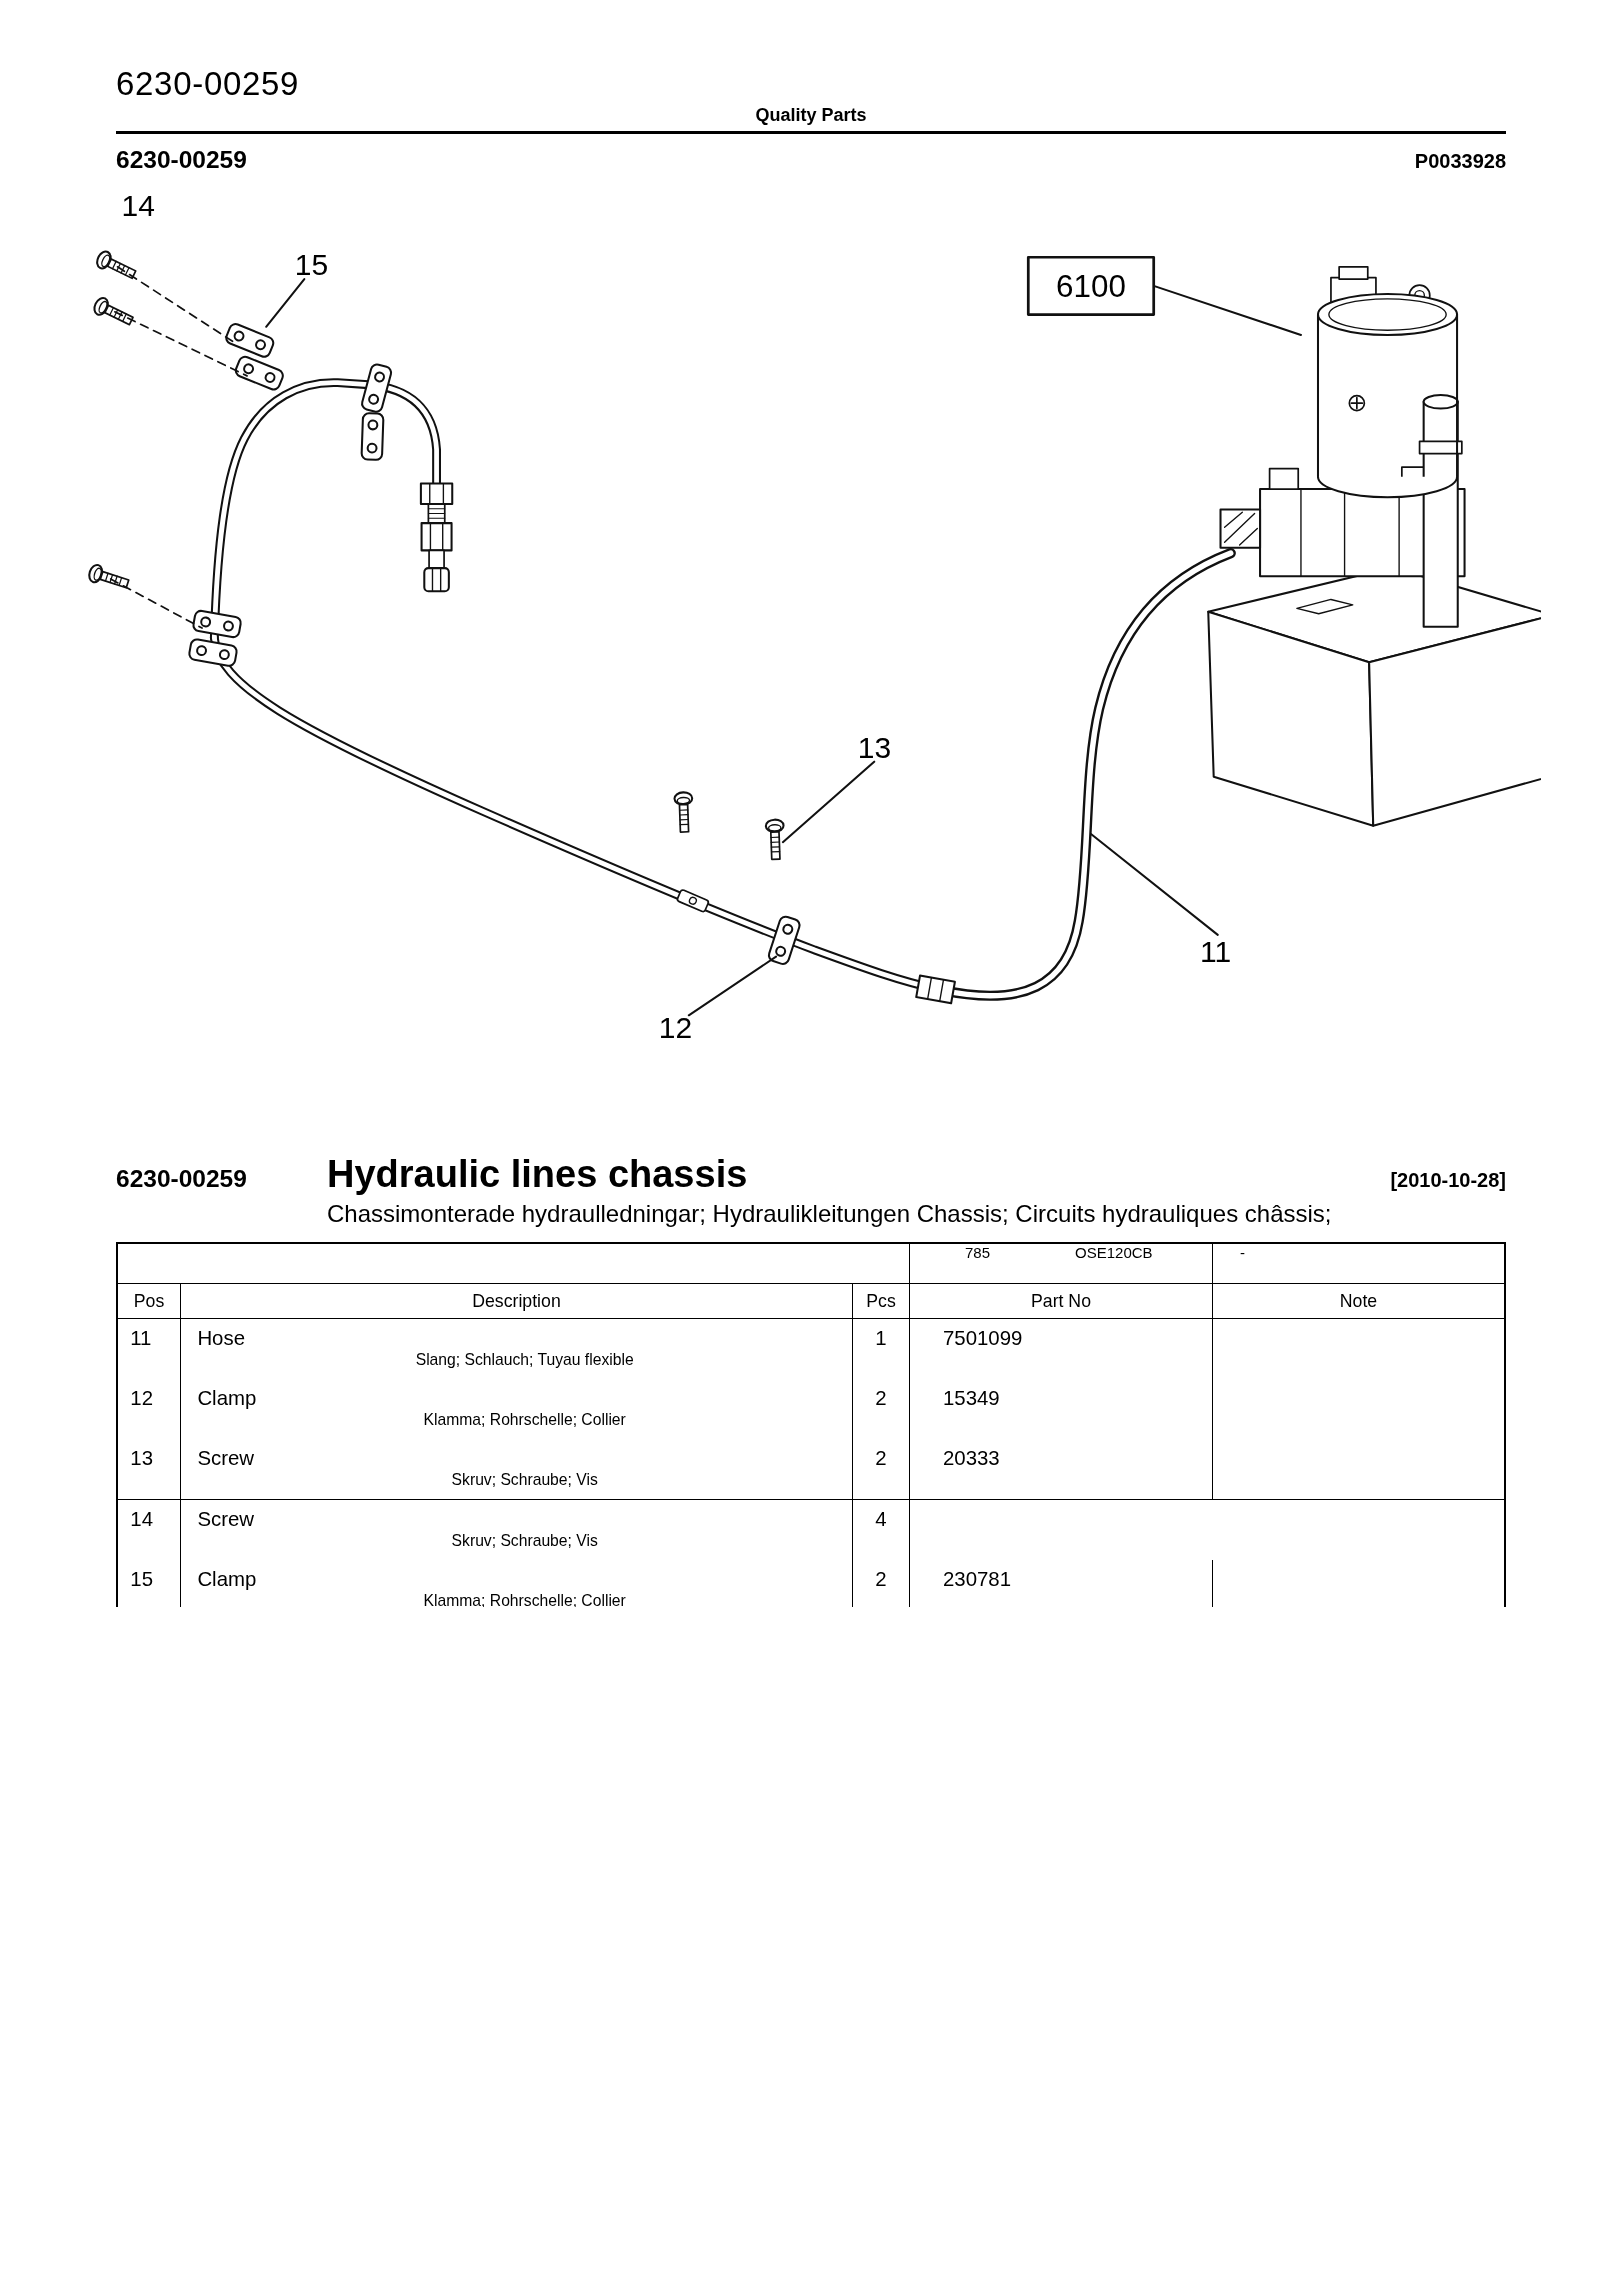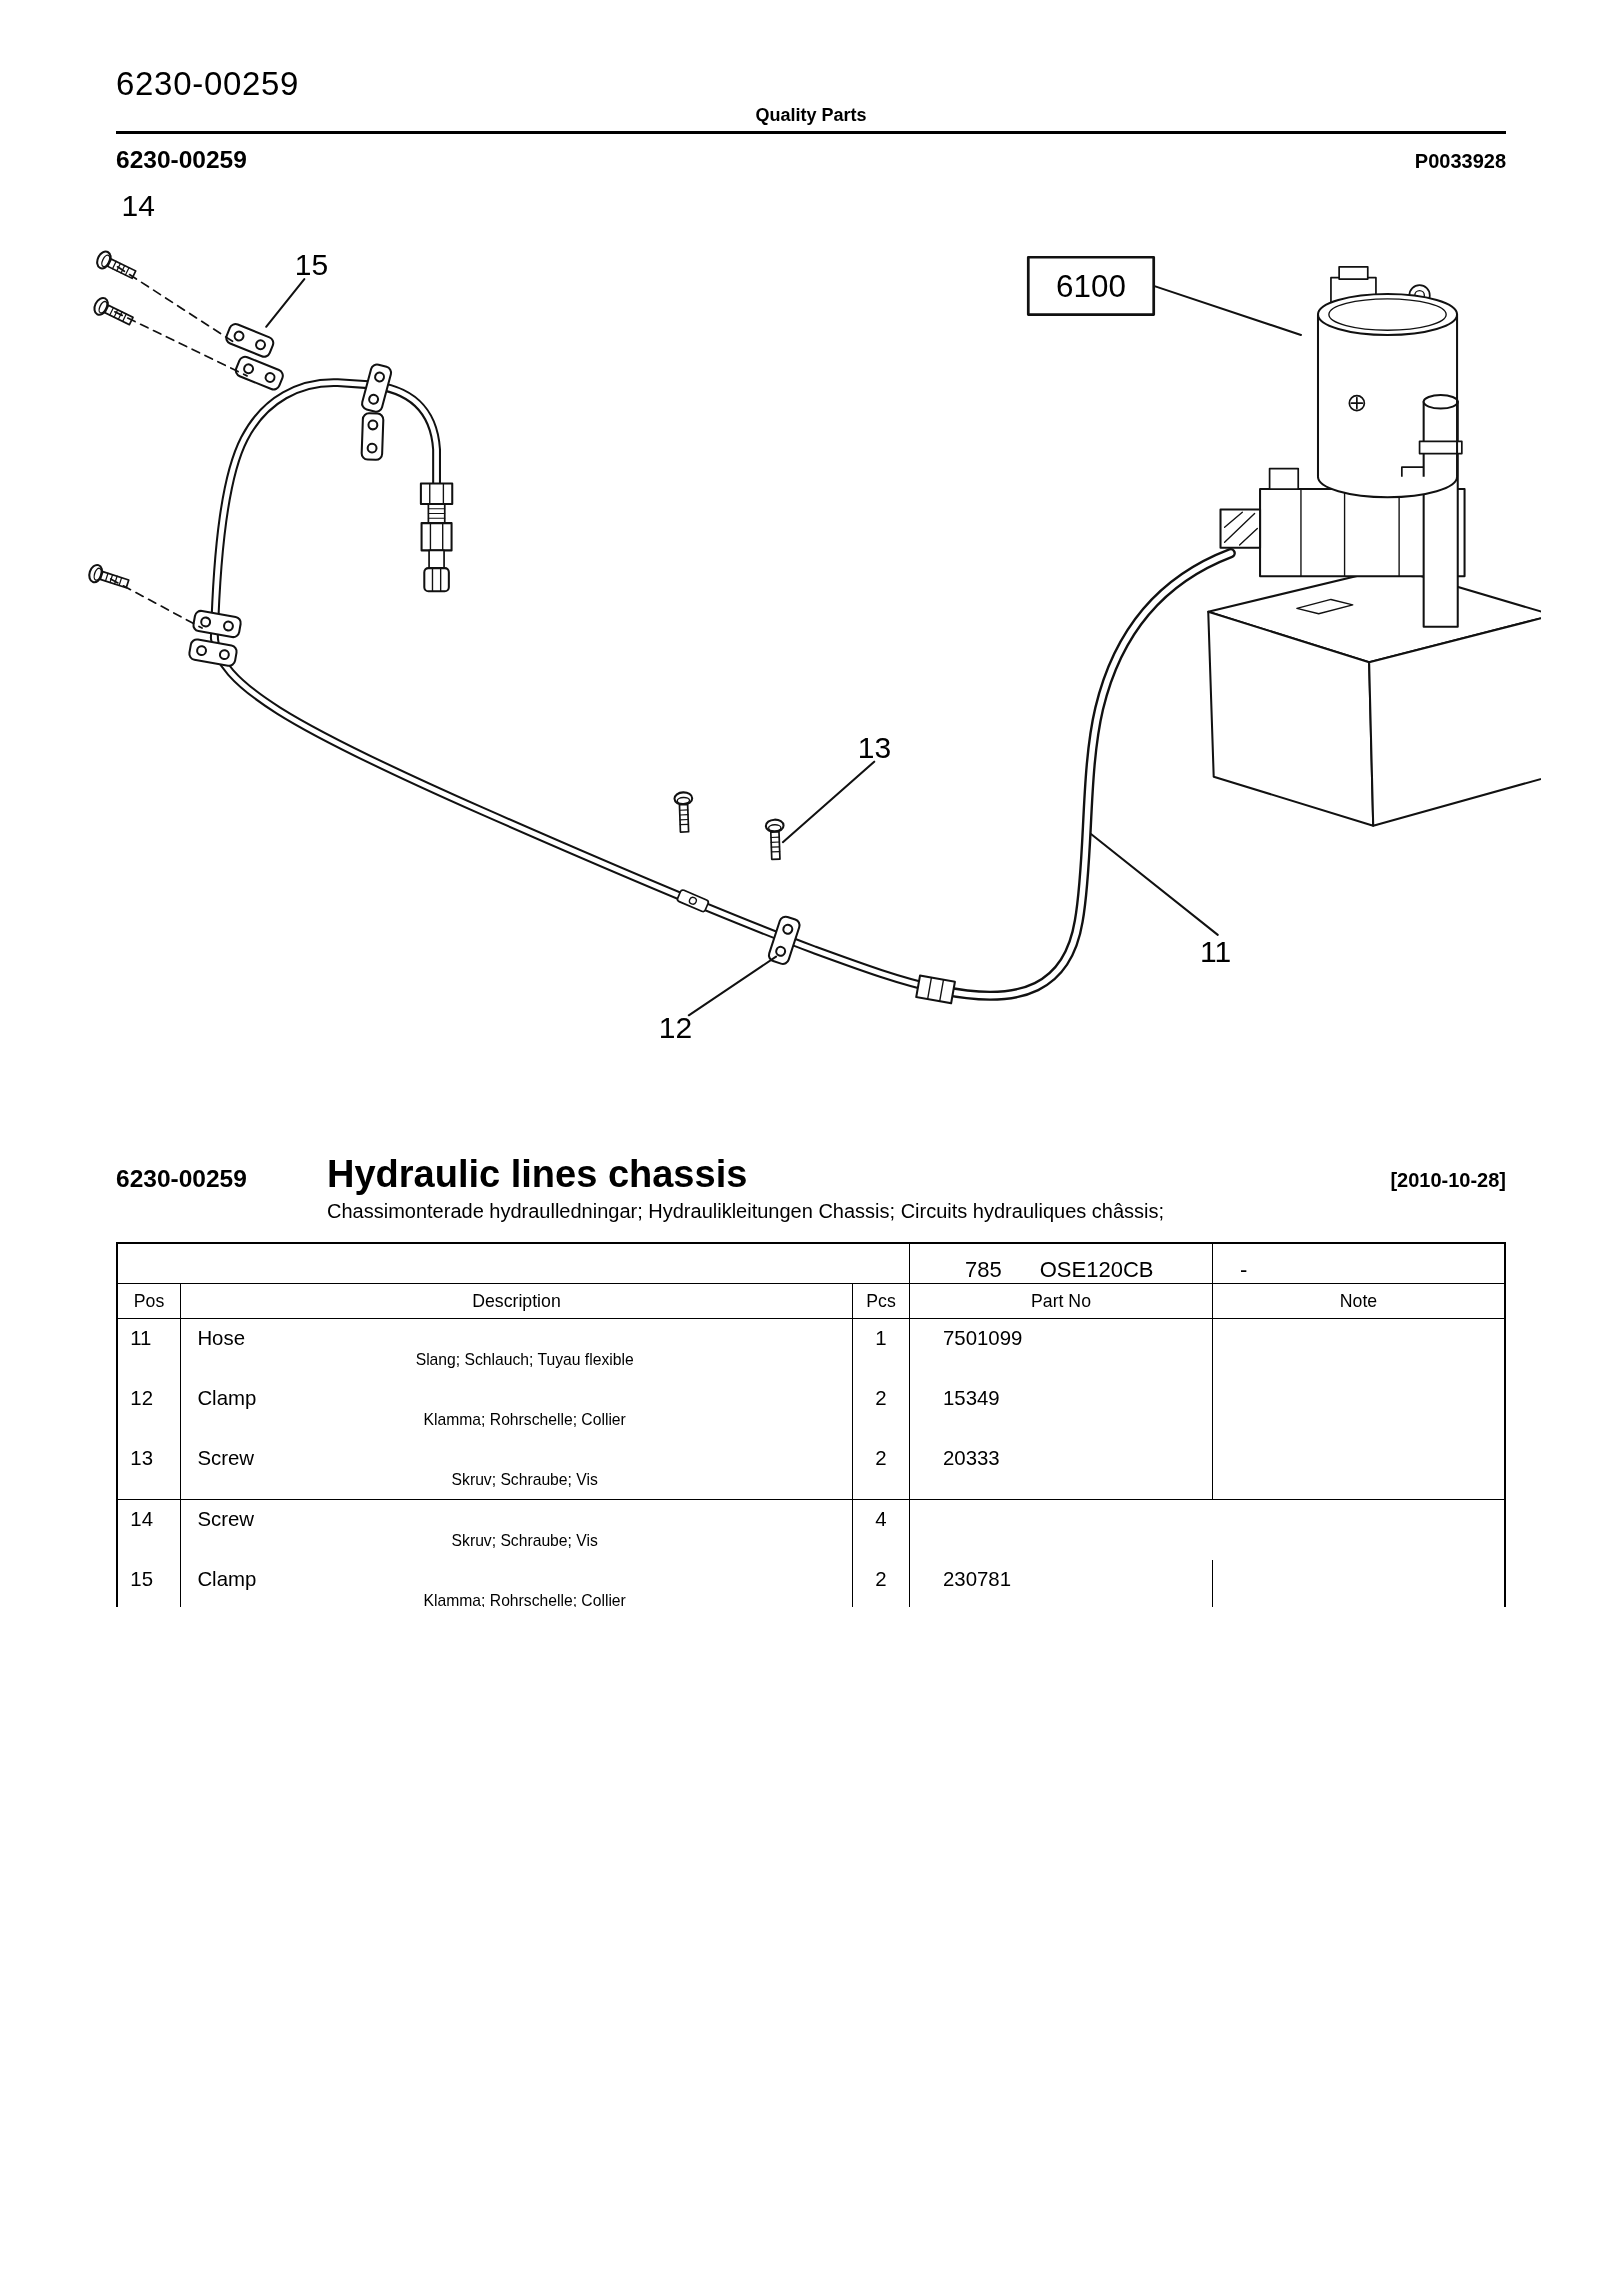--- a/index.html
+++ b/index.html
@@ -23,27 +23,27 @@
   .fig-code { font-size:20px; font-weight:700; }
 
   
   .diagram { left:82px; top:170px; }
 
   
   .section-head { left:116px; top:1153px; width:1390px; display:flex; align-items:baseline; }
   .section-number { font-size:24.5px; font-weight:700; width:211px; flex:0 0 211px; }
   .section-title { font-size:38px; font-weight:700; }
   .section-date { margin-left:auto; font-size:20px; font-weight:700; }
-  .section-sub { left:327px; top:1200px; width:1186px; font-size:20px; }
+  .section-sub { left:327px; top:1200px; width:1186px; font-size:24px; }
 
   
   .parts-table { left:116px; top:1242px; width:1390px; border:2px solid #000; font-size:20.4px; background:#fff; }
   .t-row { display:grid; }
   .model-row { grid-template-columns:792px 303px 1fr; height:40px; border-bottom:1.4px solid #000; }
-  .model-row .cell { display:flex; align-items:flex-end; border-right:1.4px solid #000; font-size:22px; }
+  .model-row .cell { display:flex; align-items:flex-start; border-right:1.4px solid #000; font-size:15px;gap:47px; }
   .model-row .cell:last-child { border-right:none; }
   .mh-blank { }
   .mh-model { padding-left:55px; }
   .mh-model .model-name { margin-left:38px; }
   .mh-range { padding-left:27px; }
 
   .head-row { grid-template-columns:63px 672px 57px 303px 1fr; height:35px; border-bottom:1.4px solid #000; font-size:17.7px; }
   .head-row .cell { display:flex; align-items:center; justify-content:center; border-right:1.4px solid #000; }
   .head-row .cell:last-child { border-right:none; }
 

